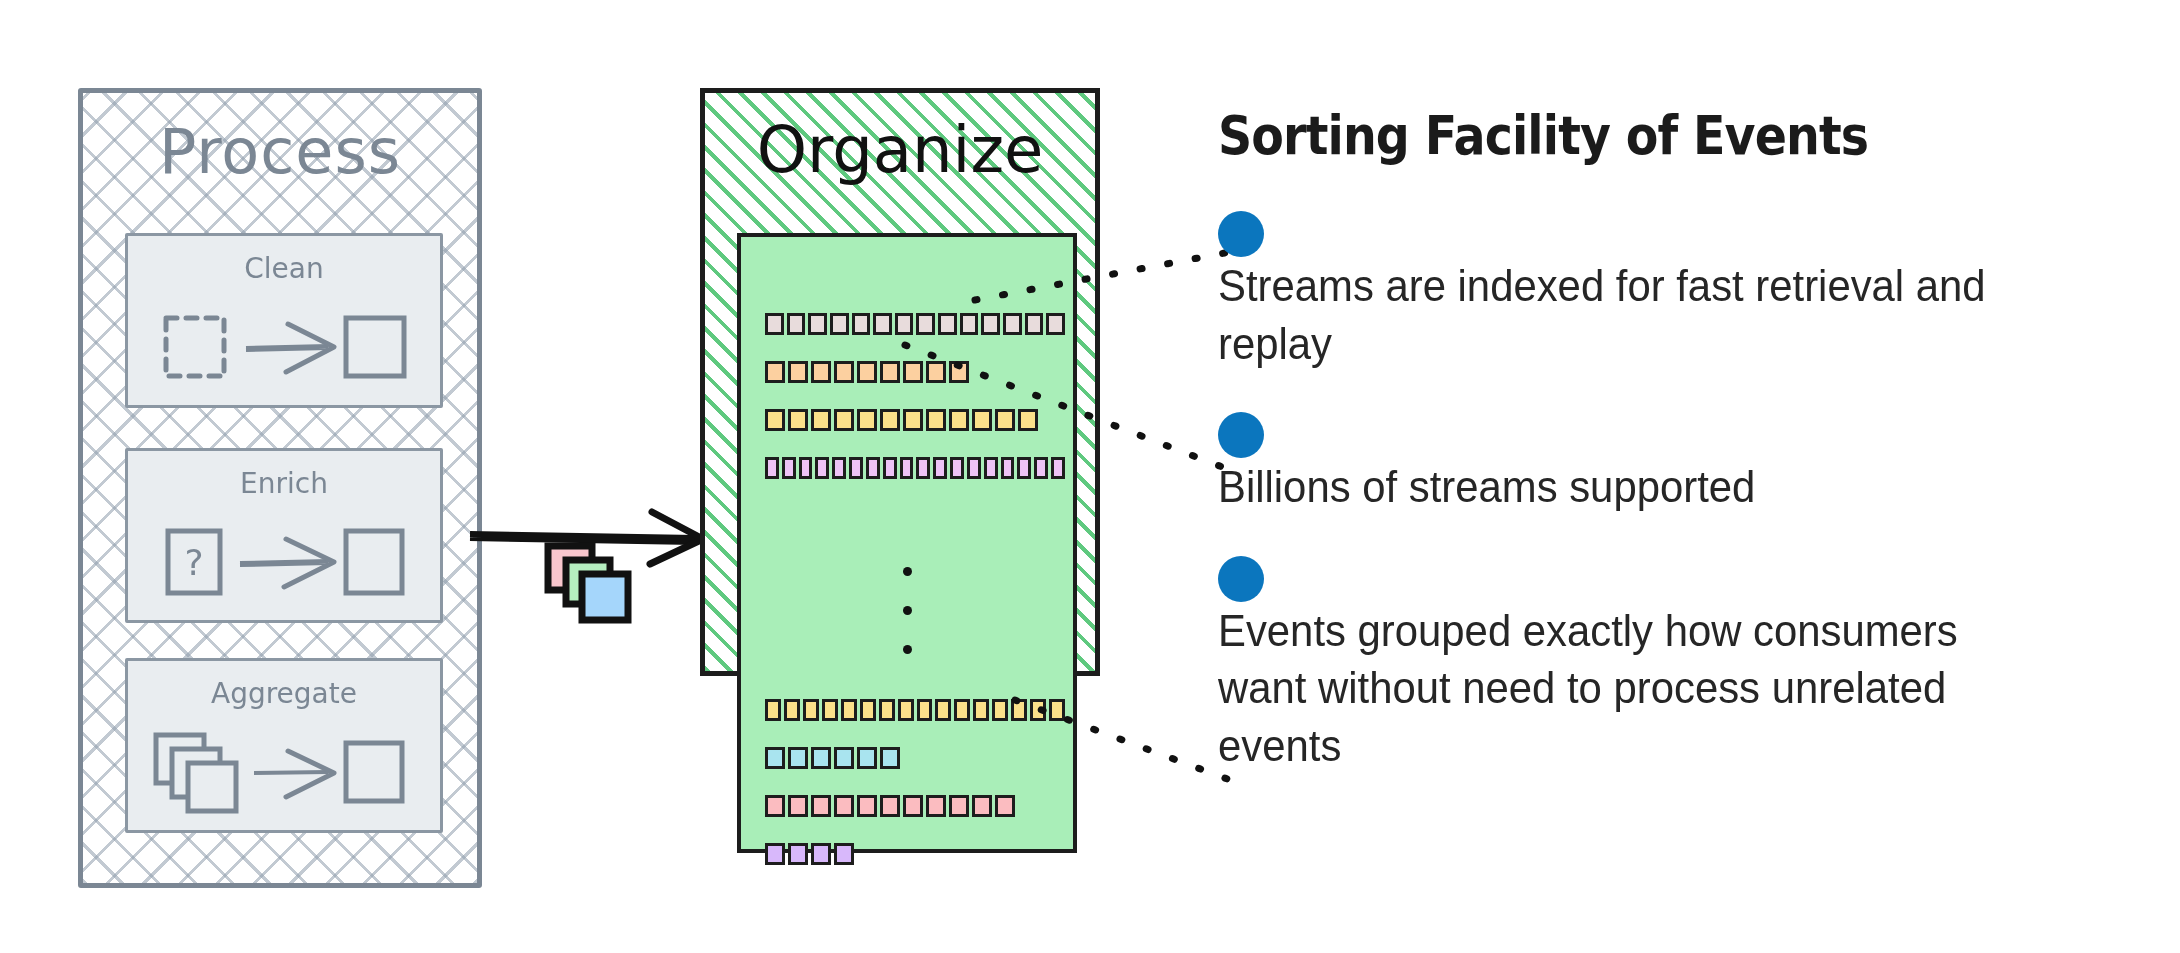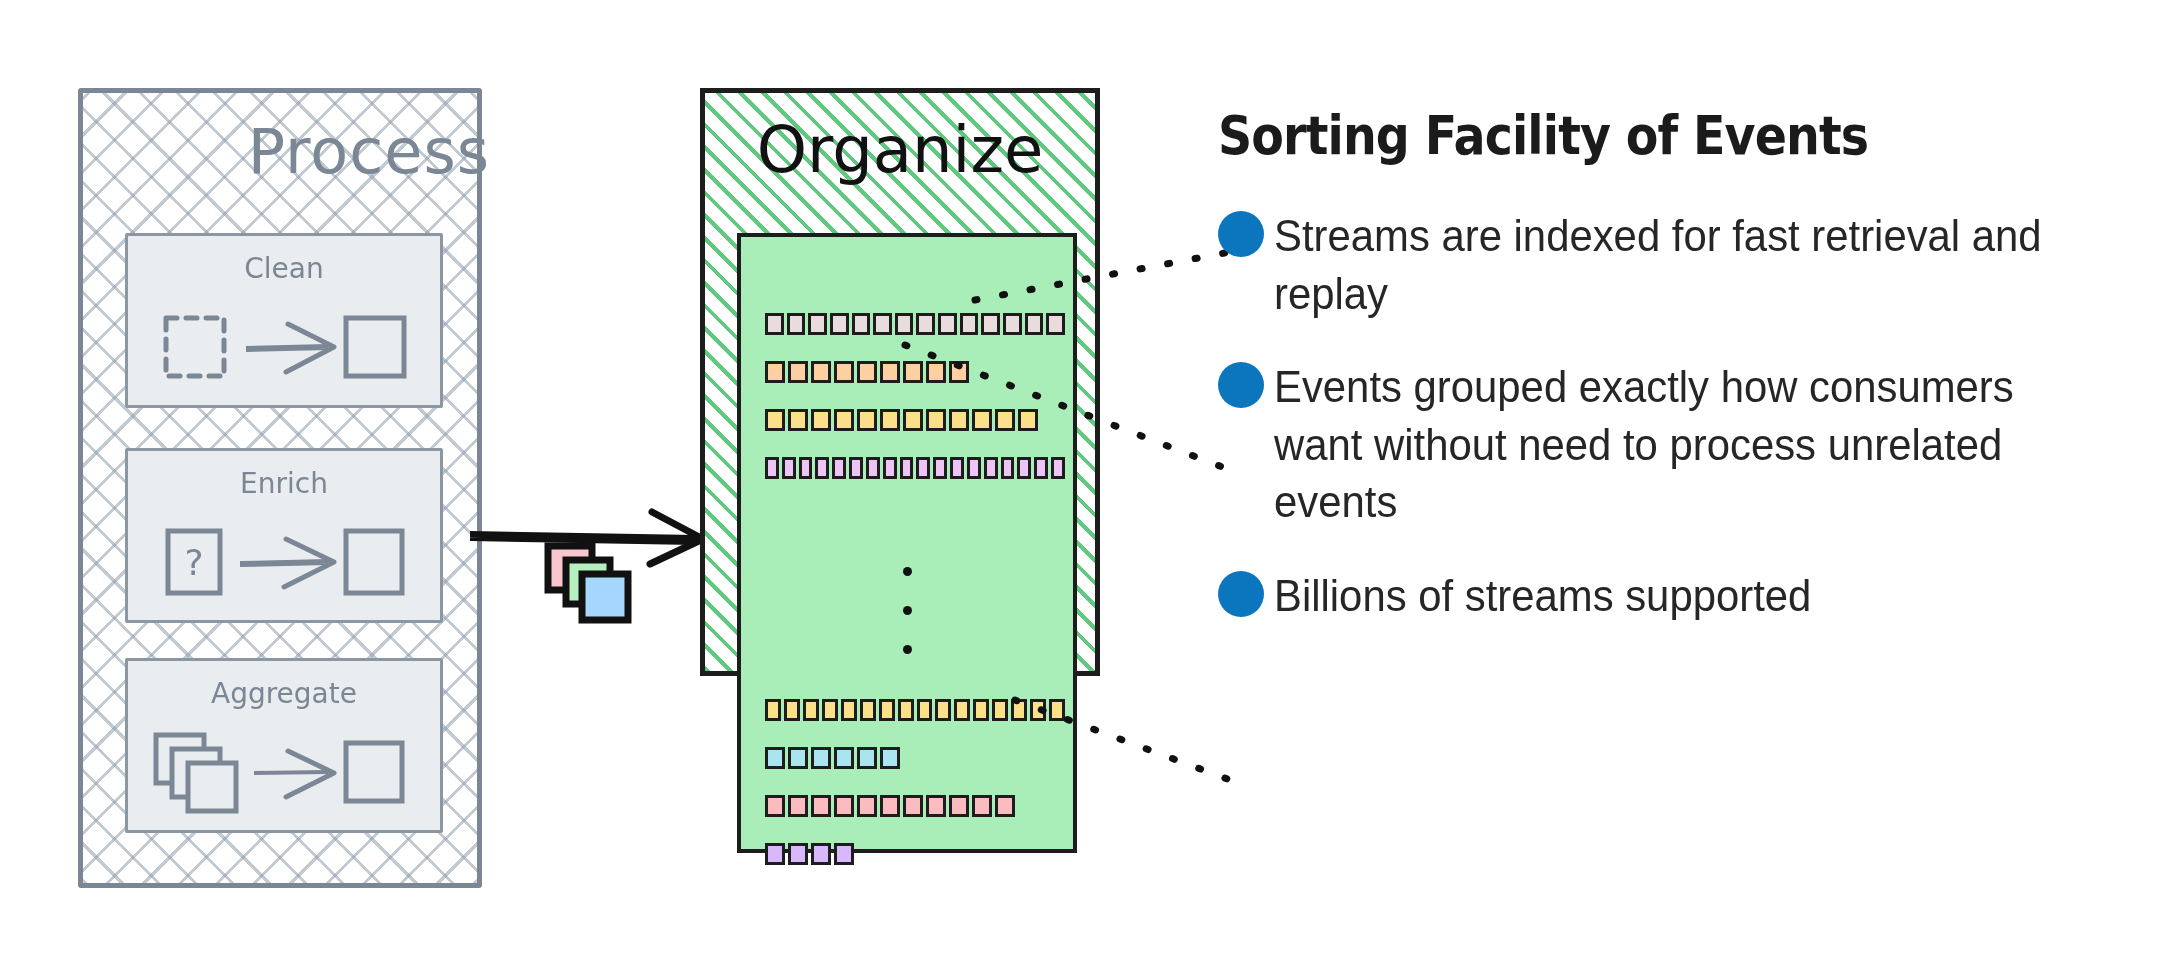--- a/index.html
+++ b/index.html
@@ -12,25 +12,24 @@
   .process-panel{
     position:absolute;left:78px;top:88px;width:404px;height:800px;
     border:5px solid #7b8794;border-radius:3px;
     background-color:#ffffff;
     background-image:
       repeating-linear-gradient(45deg, rgba(144,158,173,.55) 0 3px, rgba(0,0,0,0) 3px 26px),
       repeating-linear-gradient(-45deg, rgba(144,158,173,.55) 0 3px, rgba(0,0,0,0) 3px 26px);
     box-sizing:border-box;
   }
   .process-title{
-    position:absolute;left:0;top:22px;width:100%;text-align:right;
+    position:absolute;left:0;top:22px;width:100%;text-align:center;
     font-family:"DejaVu Sans",sans-serif;
     font-size:62px;color:#7b8794;letter-spacing:1px;
     font-weight:400;
-    margin-left:13px;
   }
   .sub-box{
     position:absolute;left:42px;width:318px;height:175px;
     background:#e9edf0;border:3px solid #8b97a3;border-radius:2px;
     box-sizing:border-box;
     text-decoration:underline;
   }
   .sub-box.b1{top:140px;}
   .sub-box.b2{top:355px;}
   .sub-box.b3{top:565px;}
@@ -76,21 +75,21 @@
   .dot{width:9px;height:9px;border-radius:50%;background:#111;}
 
   
   .textcol{position:absolute;left:1218px;top:104px;width:930px;}
   .main-title{
     font-family:"DejaVu Sans",sans-serif;
     font-weight:bold;font-size:54px;color:#1b1b1b;
     letter-spacing:-1px;transform:scaleX(.88);transform-origin:left center;
     white-space:nowrap;margin-bottom:40px;
   }
-  .bullet-item{display:flex;align-items:flex-start;margin-bottom:36px;}
+  .bullet-item{display:flex;align-items:flex-start;margin-bottom:36px;flex-direction:column;}
   .bullet-dot{
     flex:0 0 auto;width:46px;height:46px;border-radius:50%;
     margin-right:10px;margin-top:4px;
   }
   .bullet-text{
     font-family:"Liberation Sans",sans-serif;
     font-size:45px;line-height:1.28;color:#262626;
     transform:scaleX(.93);transform-origin:left top;
     max-width:850px;
   }
@@ -297,22 +296,22 @@
   <div class="textcol">
     <div class="main-title">Sorting Facility of Events</div>
 
     <div class="bullet-item">
       <span class="bullet-dot" style="background: rgb(11, 118, 190);"></span>
       <span class="bullet-text">Streams are indexed for fast retrieval and replay</span>
     </div>
 
     <div class="bullet-item">
       <span class="bullet-dot" style="background: rgb(11, 118, 190);"></span>
-      <span class="bullet-text">Events grouped exactly how consumers want without need to process unrelated events</span>
+      <span class="bullet-text">Billions of streams supported</span>
     </div>
 
     <div class="bullet-item">
       <span class="bullet-dot" style="background: rgb(11, 118, 190);"></span>
-      <span class="bullet-text">Billions of streams supported</span>
+      <span class="bullet-text">Events grouped exactly how consumers want without need to process unrelated events</span>
     </div>
   </div>
 
 </div>
 
 </body></html>

